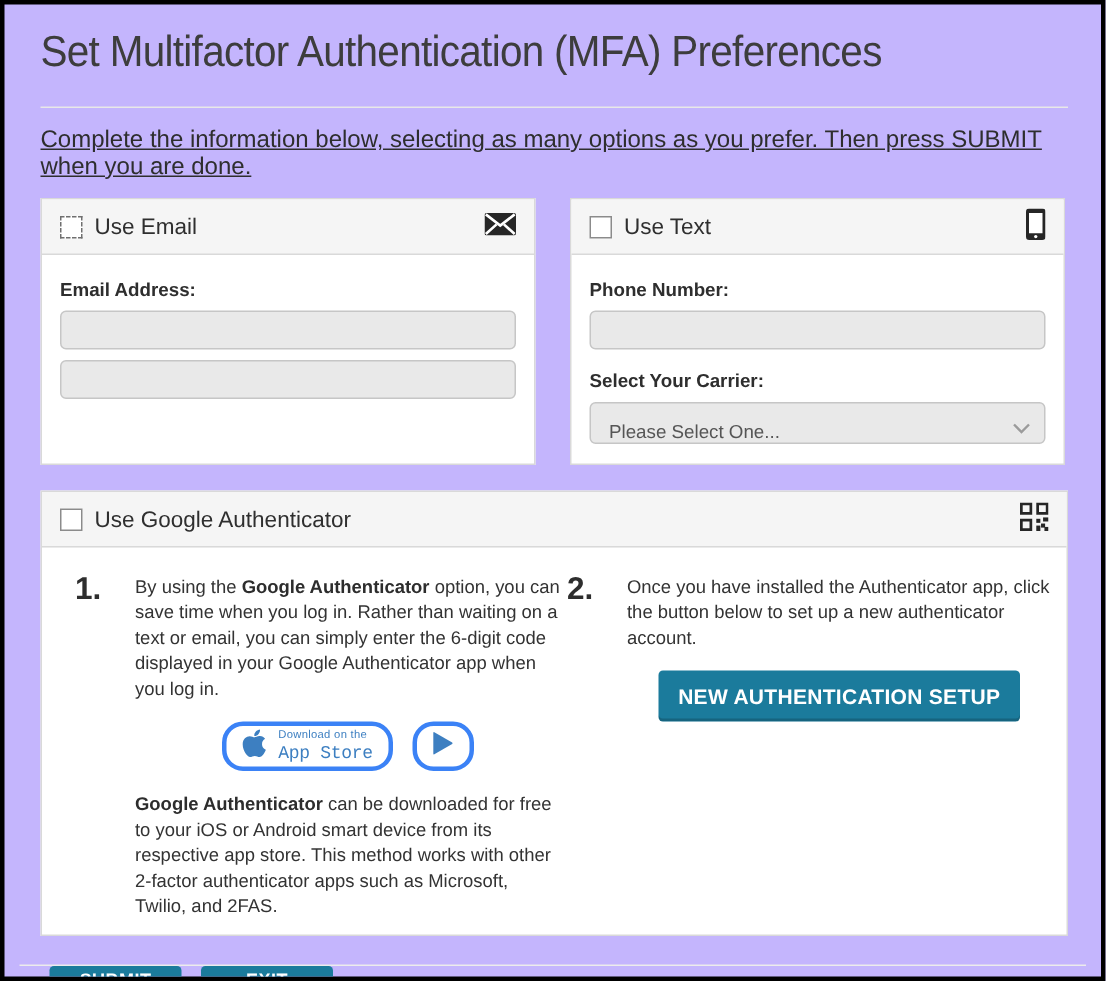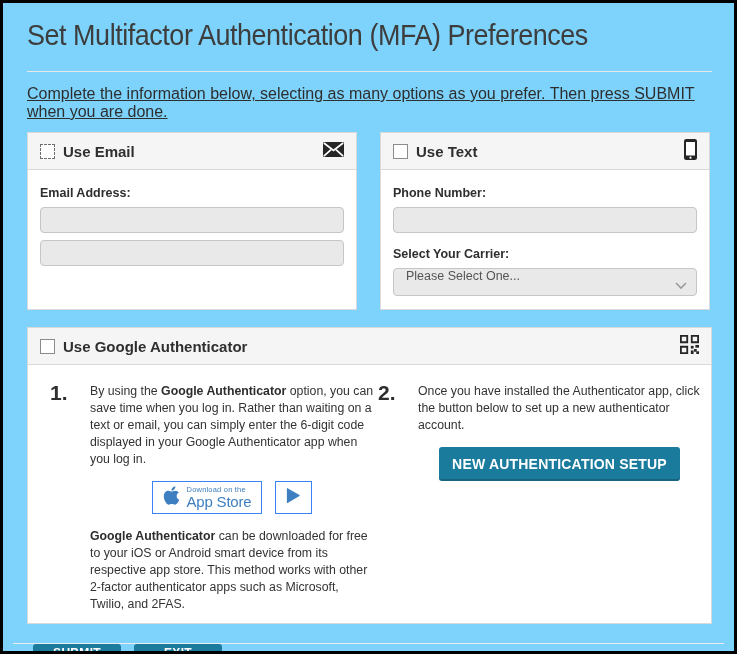--- a/index.html
+++ b/index.html
@@ -1,20 +1,20 @@
 <!DOCTYPE html>
 <html><head>
 <meta charset="utf-8">
 <style>
   html,body { margin:0; padding:0; background:#888; }
   body { font-family:"Liberation Sans", sans-serif; }
   .frame {
     position:relative; box-sizing:border-box;
     width:737px; height:654px;
-    border:3px solid #000; background:#7dd3fc;
+    border:3px solid #000; background:#c4b5fd;
     overflow:hidden;
   }
   .content { padding:0 22px 0 24px; }
 
   h1.page-title {
     margin:16px 0 0 0;
     font-size:29px; font-weight:normal; color:#3d3d3d;
     letter-spacing:-0.5px; white-space:nowrap;
     transform:scaleX(0.93); transform-origin:0 50%;
   }
@@ -22,64 +22,64 @@
   .instructions { font-size:16px; color:#2e2e2e; margin-top:13px;text-decoration:underline; }
 
   .panels-row { display:flex; gap:23px; margin-top:11px; align-items:stretch; }
   .panel { border:1px solid #d9d9d9; background:#fff; box-sizing:border-box; }
   .panel.half { width:330px; }
   .panel.full { margin-top:17px; }
 
   .panel-header {
     background:#f5f5f5; border-bottom:1px solid #d9d9d9;
     height:36px; padding:0 12px; display:flex; align-items:center;
-    font-size:15px; font-weight:bold; color:#2f2f2f;
+    font-size:15px; font-weight:normal; color:#2f2f2f;
   }
   .panel-header .spacer { flex:1; }
   .checkbox {
     width:13px; height:13px; border:1px solid #8b8b8b; background:#fff;
     display:inline-block; margin-right:8px; flex:none; cursor:pointer;
   }
   .checkbox.dashed { border:1px dashed #6f6f6f; }
 
   .panel-body { padding:9px 12px 9px; }
   .field-label { font-size:12.5px; font-weight:bold; color:#2e2e2e; margin:7px 0 7px; }
   .text-input {
     box-sizing:border-box; width:100%; height:26px;
     background:#e9e9e9; border:1px solid #c6c6c6; border-radius:4px;
     margin-bottom:7px; padding:0 8px; font-size:12.5px; color:#333;
   }
   .select-box {
     box-sizing:border-box; width:100%; height:28px; position:relative;
     background:#e9e9e9; border:1px solid #c6c6c6; border-radius:4px;
-    display:flex; align-items:flex-start; padding:0 26px 0 12px;
+    display:flex; align-items:flex-end; padding:0 26px 0 12px;
     font-size:12.5px; color:#555; cursor:pointer; margin-bottom:4px;
   }
   .select-box .chev { position:absolute; right:9px; top:10px; }
 
   .auth-body { display:flex; padding:16px 8px 10px 0; }
   .step { display:flex; box-sizing:border-box; }
   .step.left  { width:348px; }
   .step.right { flex:1; }
   .step-number { flex:none; font-size:21px; font-weight:bold; color:#2e2e2e; }
   .step.left  .step-number { width:62px; padding-left:22px; box-sizing:border-box; }
   .step.right .step-number { width:42px; padding-left:2px; box-sizing:border-box; }
   .step-content { flex:1; padding-right:2px; }
   .para { font-size:12.3px; line-height:17px; color:#333; margin:2px 0 0 0; }
   .para b { color:#2d2d2d; }
 
   .badges { display:flex; justify-content:center; gap:13px; margin:13px 0 14px; }
   .badge {
     display:flex; align-items:center; gap:7px; box-sizing:border-box;
-    border:1px solid #3b82f6; border-radius:0; background:#fff;
+    border:3px solid #3b82f6; border-radius:14px; background:#fff;
     padding:3px 10px; height:33px; color:#3d7fc1; cursor:pointer;
   }
   .badge .lines { display:flex; flex-direction:column; justify-content:center; }
   .badge .l1 { font-size:7.5px; line-height:9px; letter-spacing:0.2px; }
-  .badge .l2 { font-size:15px; line-height:16px; letter-spacing:-0.2px; }
+  .badge .l2 { font-size:12px; line-height:16px; letter-spacing:-0.2px;font-family:Liberation Mono, monospace; }
 
   .setup-btn {
     display:block; margin:13px auto 0; cursor:pointer;
     background:#1b7b9c; color:#fff; font-family:inherit;
     font-weight:bold; font-size:14px; letter-spacing:0.2px;
     border:none; border-radius:3px; padding:9px 13px;
     box-shadow:inset 0 -2px 0 rgba(0,0,0,0.18);
   }
 
   .actions { display:flex; gap:13px; margin-top:20px; padding-left:6px; }

